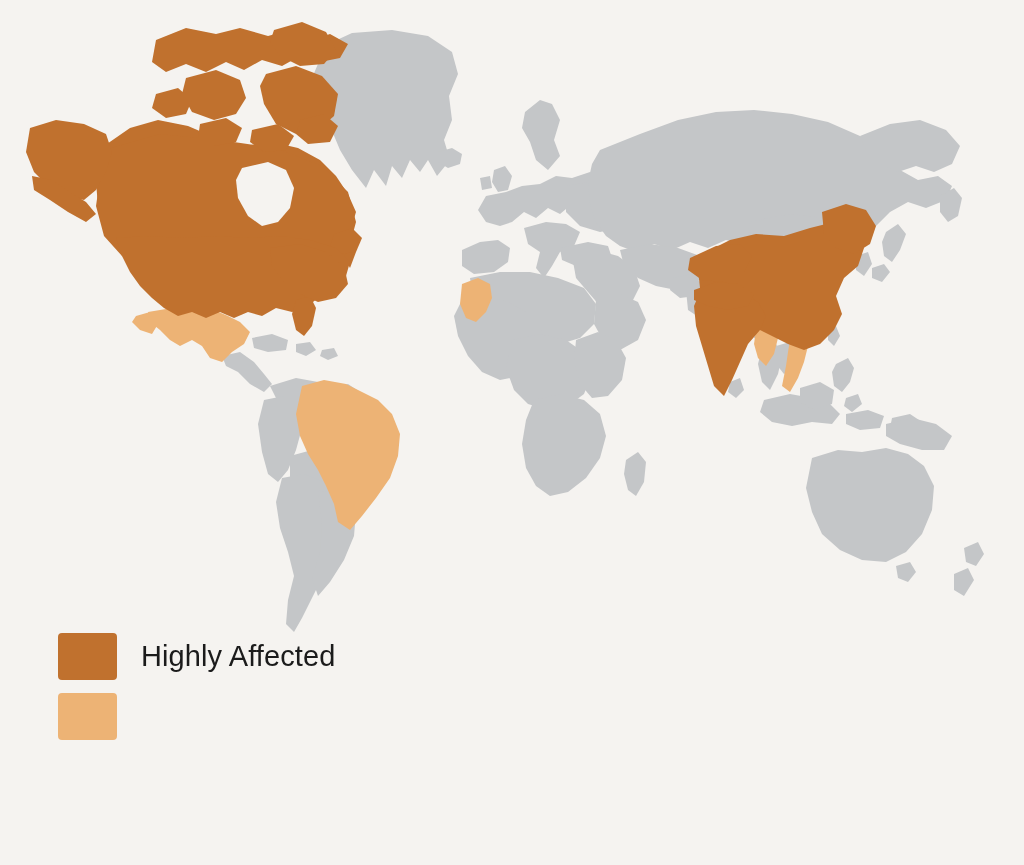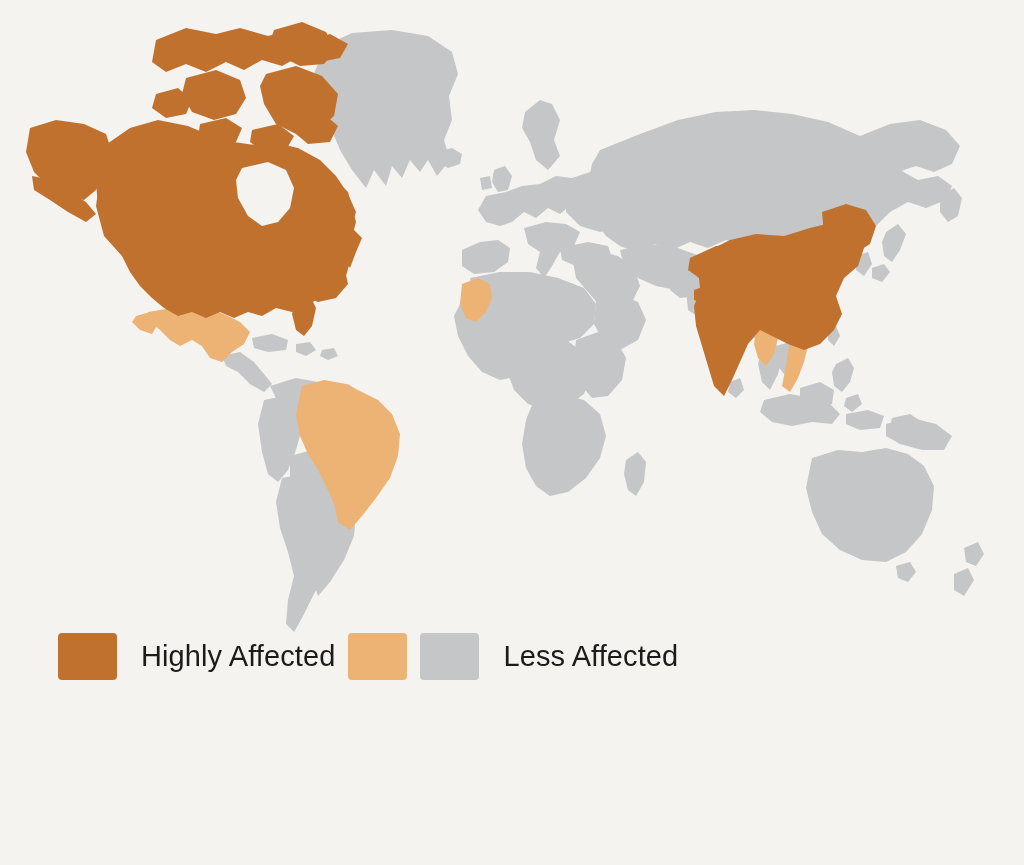--- a/index.html
+++ b/index.html
@@ -9,21 +9,21 @@
     font-family:"Liberation Sans", sans-serif;
     overflow:hidden;
     position:relative;
   }
   #map-canvas{
     position:absolute;left:0;top:0;width:1024px;height:865px;
   }
   #map-svg{display:block;width:1024px;height:865px;}
   .legend{
     position:absolute;left:58px;top:633px;
-    display:flex;flex-direction:row;gap:13px;
+    display:flex;flex-direction:column;gap:13px;
   }
   .legend-row{
     display:flex;align-items:center;gap:24px;height:47px;
   }
   .legend-swatch{
     width:59px;height:47px;border-radius:4px;flex:0 0 auto;
   }
   .legend-label{
     font-size:29px;line-height:1;color:#1b1b1b;
     letter-spacing:.1px;white-space:nowrap;
@@ -139,17 +139,13 @@
 </div>
 
 <div class="legend">
   <div class="legend-row">
     <div class="legend-swatch" style="background:#c0712e"></div>
     <div class="legend-label">Highly Affected</div>
   </div>
   <div class="legend-row">
     <div class="legend-swatch" style="background:#edb375"></div>
   </div>
-  <div class="legend-row">
-    <div class="legend-swatch" style="background:#c4c6c8"></div>
-    <div class="legend-label">Less Affected</div>
-  </div>
 </div>
 
 </body></html>

